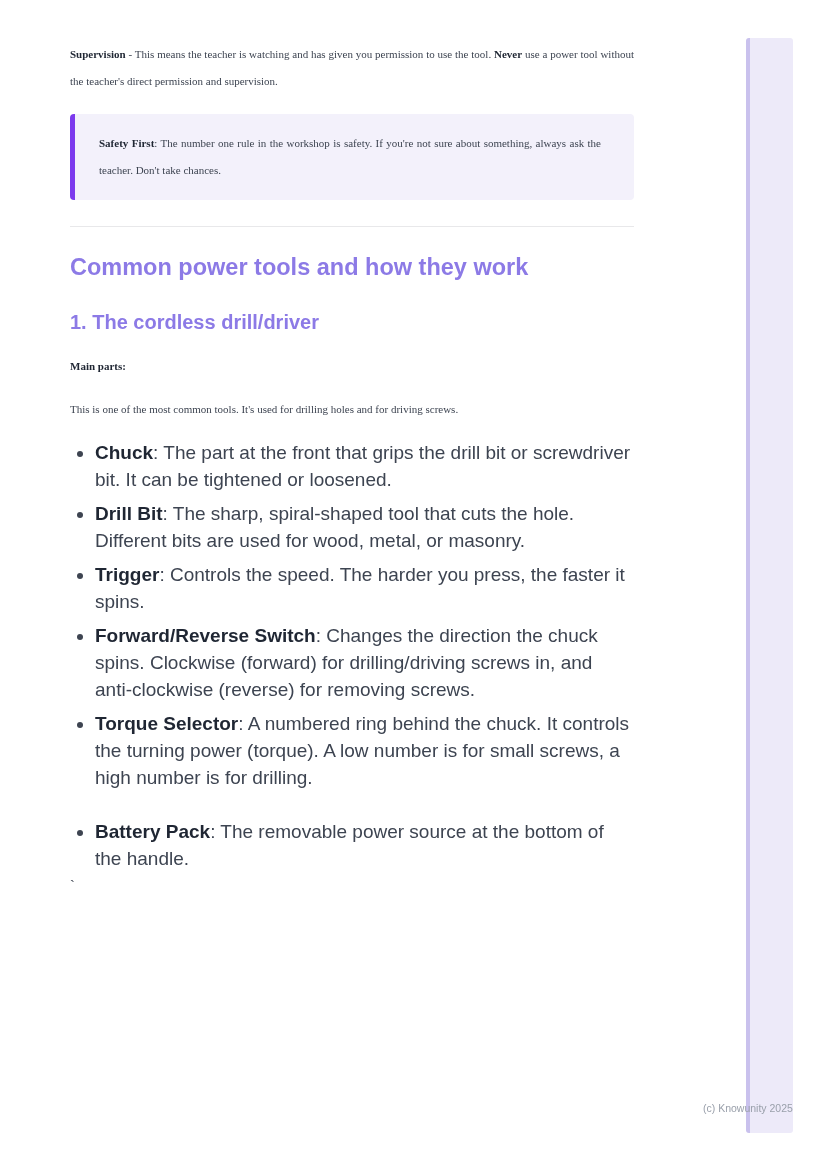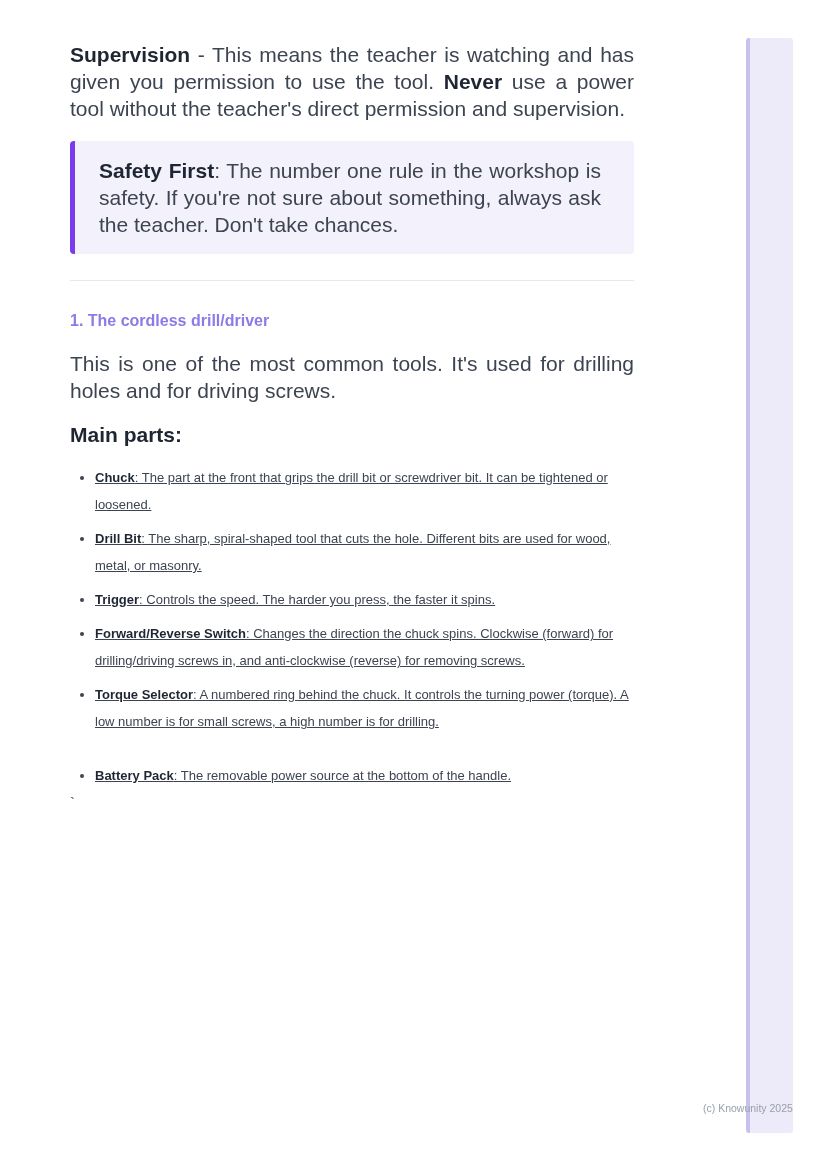--- a/index.html
+++ b/index.html
@@ -19,24 +19,25 @@
     border-left: 4px solid #c9c1ed;
     border-radius: 3px;
   }
   .content {
     position: absolute;
     left: 70px; top: 0;
     width: 564px;
     padding-top: 41px;
   }
   .body-text {
-    font-size: 21px;
+    font-size: 11px;
     line-height: 27px;
     margin: 0;
     text-align: justify;
+    font-family: Liberation Serif, serif;
   }
   strong, .bold { font-weight: 700; color: #1f2633; }
   .callout {
     margin-top: 19px;
     background: #f3f1fb;
     border-left: 5px solid #7c3aed;
     border-radius: 4px;
     padding: 16px 33px 16px 24px;
   }
   .callout p { margin: 0; }
@@ -47,40 +48,39 @@
   }
   h2.section-heading {
     margin: 25px 0 0 0;
     font-size: 23.5px;
     line-height: 31px;
     font-weight: 700;
     color: #8c7ae6;
   }
   h3.subsection-heading {
     margin: 26px 0 0 0;
-    font-size: 16px;
+    font-size: 20px;
     line-height: 27px;
     font-weight: 700;
     color: #8c7ae6;
   }
   .mt17 { margin-top: 17px; }
   .mt16 { margin-top: 16px; }
   .parts-list {
     margin: 16px 0 0 0;
     padding: 0 0 0 25px;
     list-style: disc outside;
   }
   .parts-list li {
-    font-size: 13px;
+    font-size: 19px;
     line-height: 27px;
     margin: 0 0 7px 0;
     padding-left: 0;
     text-align: left;
     color: #3d4451;
-    text-decoration: underline;
   }
   .parts-list li:last-child { margin-bottom: 0; margin-top: 27px; }
   .stray {
     margin: 0;
     font-size: 15px;
     line-height: 27px;
     text-align: left;
     color: #3d4451;
   }
   .footer-copyright {
@@ -102,27 +102,28 @@
 <div class="content">
 
   <p class="body-text"><strong>Supervision</strong><span> - This means the teacher is watching and has given you permission to use the tool. </span><strong>Never</strong><span> use a power tool without the teacher's direct permission and supervision.</span></p>
 
   <div class="callout">
     <p class="body-text"><strong>Safety First</strong><span>: The number one rule in the workshop is safety. If you're not sure about something, always ask the teacher. Don't take chances.</span></p>
   </div>
 
   <hr class="divider">
 
+  <h2 class="section-heading">Common power tools and how they work</h2>
 
 
   <h3 class="subsection-heading">1. The cordless drill/driver</h3>
 
+  <p class="body-text mt17"><strong>Main parts:</strong></p>
+
   <p class="body-text mt16">This is one of the most common tools. It's used for drilling holes and for driving screws.</p>
-
-  <p class="body-text mt17"><strong>Main parts:</strong></p>
 
   <ul class="parts-list">
     <li><strong>Chuck</strong><span>: The part at the front that grips the drill bit or screwdriver bit. It can be tightened or loosened.</span></li>
     <li><strong>Drill Bit</strong><span>: The sharp, spiral-shaped tool that cuts the hole. Different bits are used for wood, metal, or masonry.</span></li>
     <li><strong>Trigger</strong><span>: Controls the speed. The harder you press, the faster it spins.</span></li>
     <li><strong>Forward/Reverse Switch</strong><span>: Changes the direction the chuck spins. Clockwise (forward) for drilling/driving screws in, and anti-clockwise (reverse) for removing screws.</span></li>
     <li><strong>Torque Selector</strong><span>: A numbered ring behind the chuck. It controls the turning power (torque). A low number is for small screws, a high number is for drilling.</span></li>
     <li><strong>Battery Pack</strong><span>: The removable power source at the bottom of the handle.</span></li>
   </ul>
 

